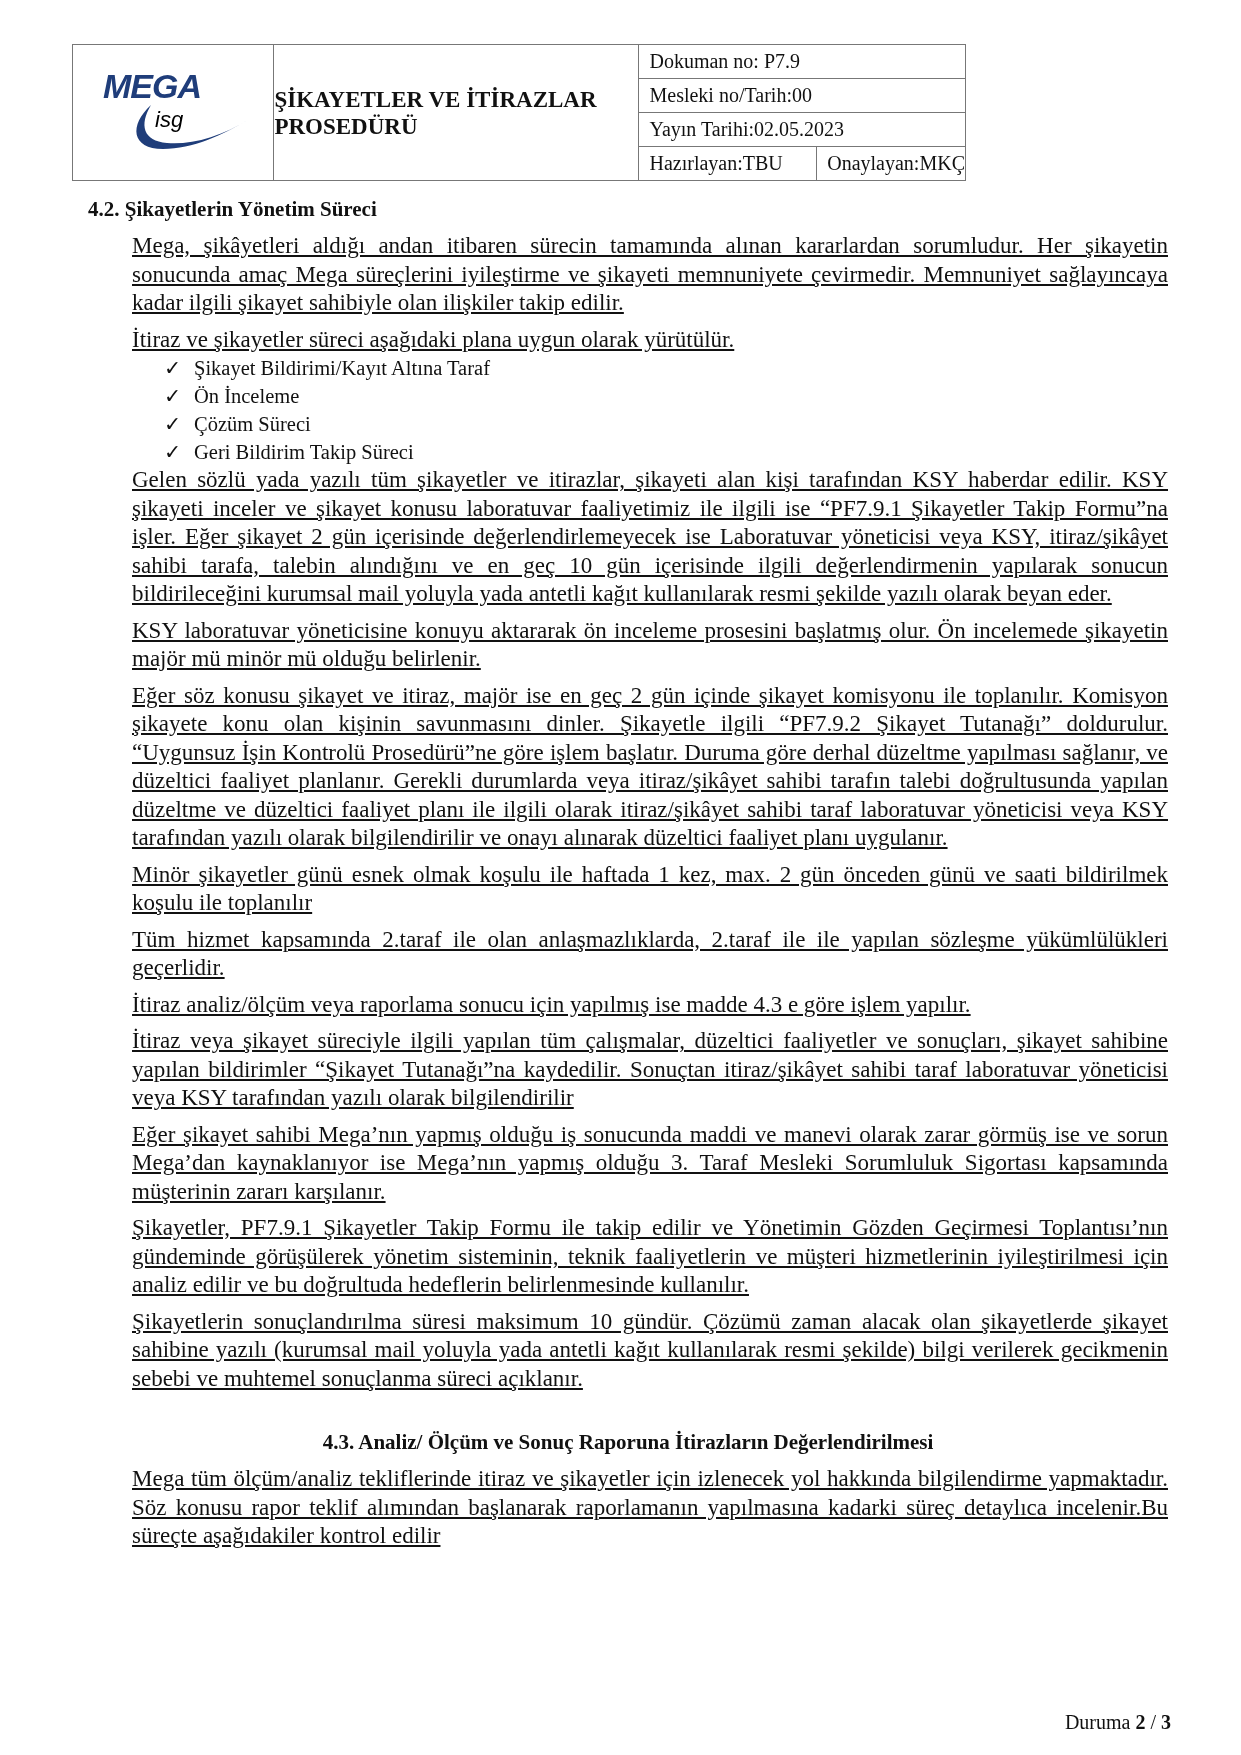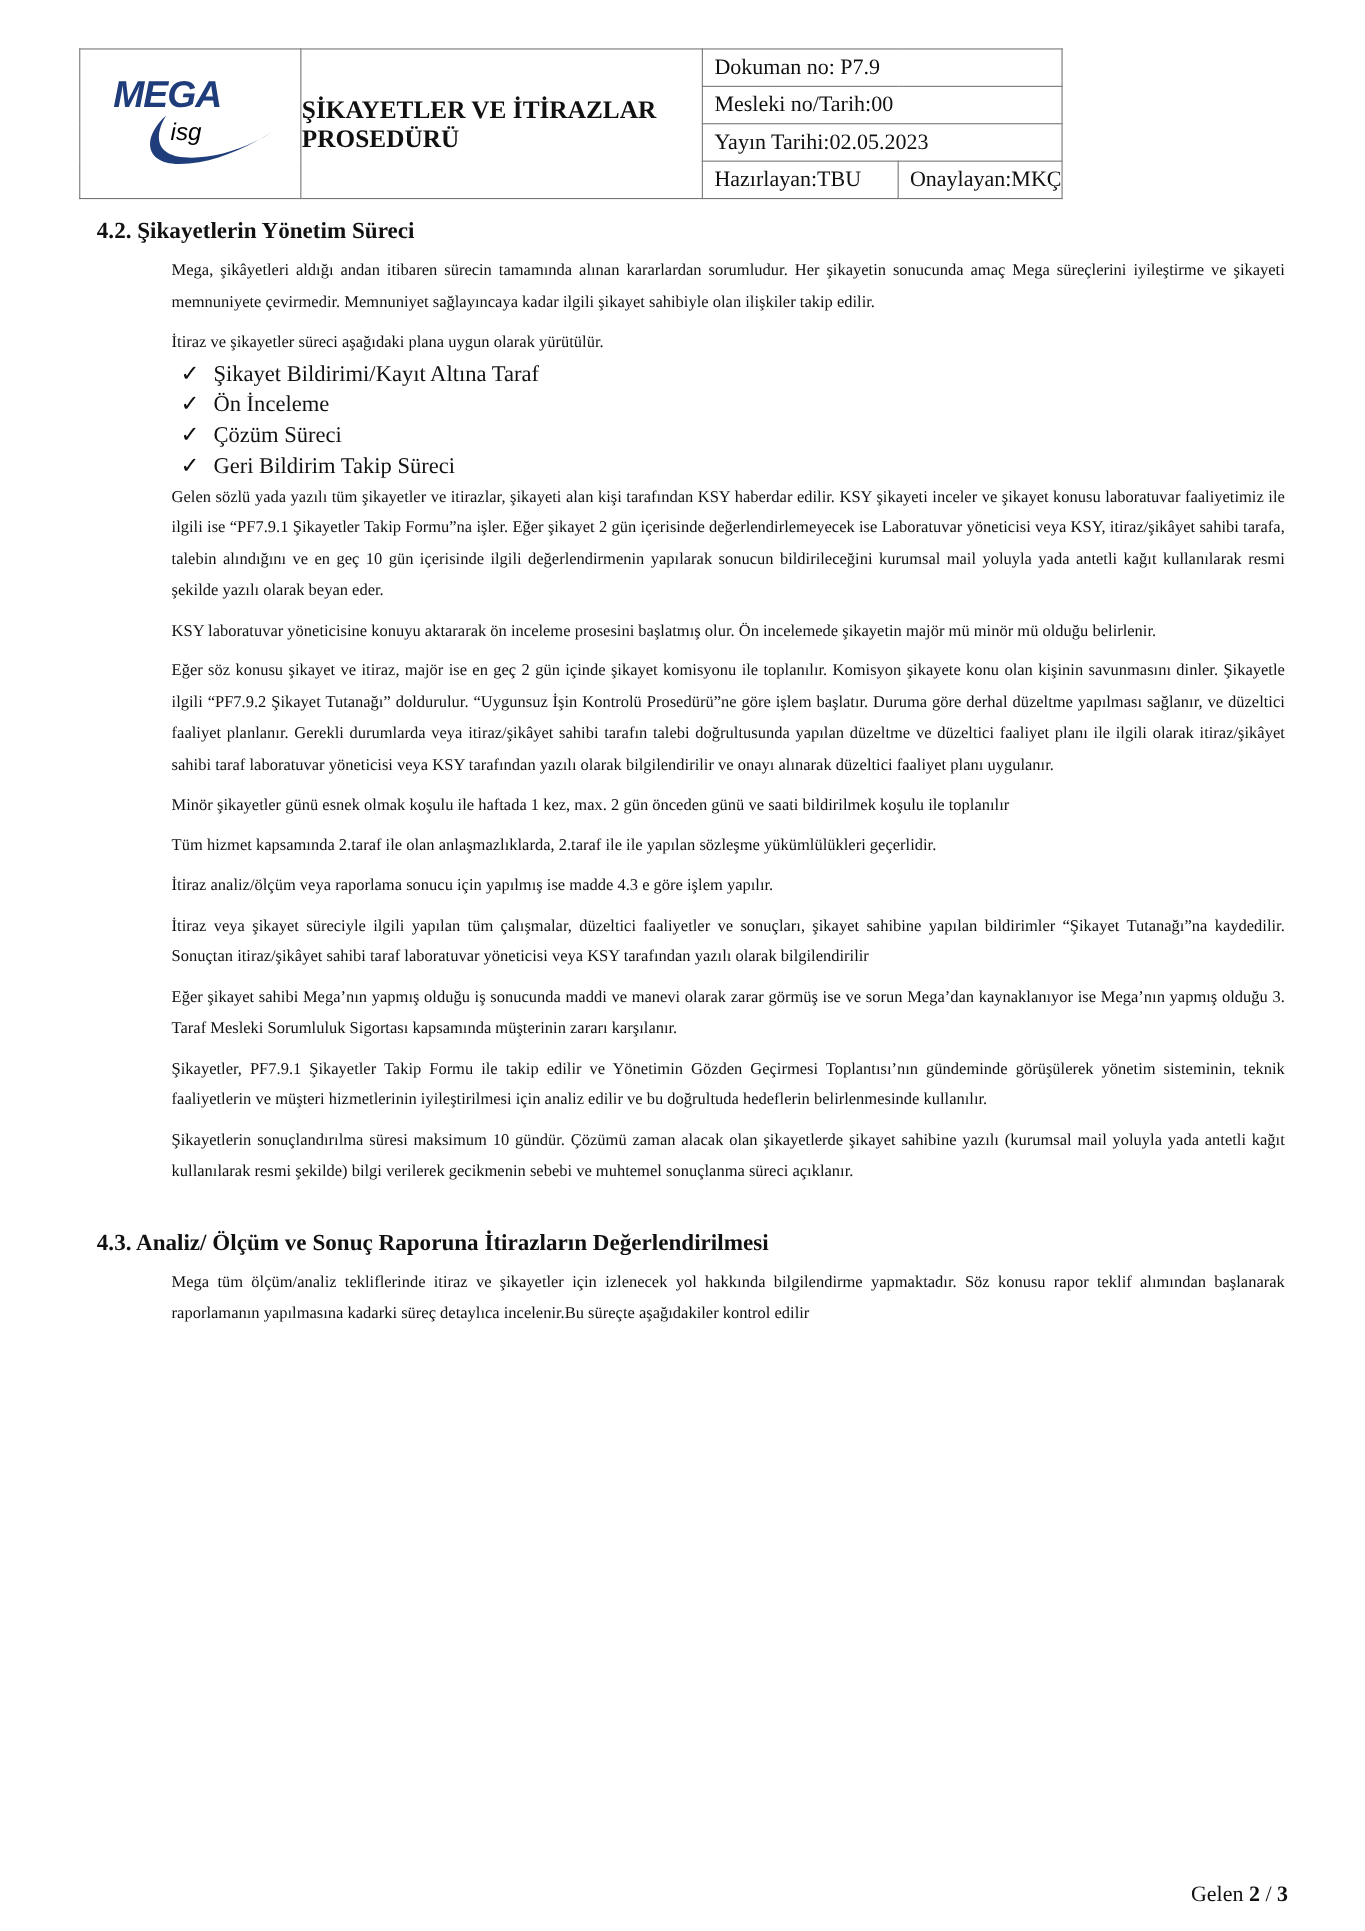--- a/index.html
+++ b/index.html
@@ -17,22 +17,22 @@
     font-weight: bold; font-size: 23px; line-height: 27px; }
   .meta-cell { font-size: 20px; padding-left: 10px !important; height: 33px; }
   .logo { position: absolute; left: 30px; top: 22px; width: 140px; height: 90px; }
   .logo-mega { position: absolute; left: 0; top: 0; font-family: "Liberation Sans", "DejaVu Sans", sans-serif;
     font-weight: bold; font-style: italic; font-size: 34px; color: #1f3d7a; letter-spacing: -1px; }
   .logo-isg { position: absolute; left: 52px; top: 40px; font-family: "Liberation Sans", "DejaVu Sans", sans-serif;
     font-style: italic; font-size: 22px; color: #000000; }
   .logo-swoosh { position: absolute; left: 20px; top: 30px; }
   .content { position: absolute; left: 88px; top: 196px; width: 1080px; }
   h2 { font-size: 21px; font-weight: bold; margin: 0 0 10px 0; line-height: 26px; }
-  h2.sec2 { margin-top: 0; }
-  p { margin: 0 0 8px 68px; font-size: 15px; line-height: 28.5px; text-align: justify; }
+  h2.sec2 { margin-top: 0; text-align: center; }
+  p { margin: 0 0 8px 44px; font-size: 23px; line-height: 28.5px; text-align: justify; text-decoration: underline; }
   p.tight { margin-bottom: 0; }
   ul.checks { list-style: none; margin: 0 0 0 76px; padding: 0; font-size: 20.5px; line-height: 28px; }
   ul.checks li { position: relative; padding-left: 30px; }
   ul.checks li .chk { position: absolute; left: 0; top: 0; }
   .footer { position: absolute; right: 70px; top: 1711px; font-size: 20px; }
   .footer b { font-weight: bold; }
 </style>
 </head>
 <body>
 
@@ -86,17 +86,17 @@
   <p>İtiraz veya şikayet süreciyle ilgili yapılan tüm çalışmalar, düzeltici faaliyetler ve sonuçları, şikayet sahibine yapılan bildirimler “Şikayet Tutanağı”na kaydedilir. Sonuçtan itiraz/şikâyet sahibi taraf laboratuvar yöneticisi veya KSY tarafından yazılı olarak bilgilendirilir</p>
   <p>Eğer şikayet sahibi Mega’nın yapmış olduğu iş sonucunda maddi ve manevi olarak zarar görmüş ise ve sorun Mega’dan kaynaklanıyor ise Mega’nın yapmış olduğu 3. Taraf Mesleki Sorumluluk Sigortası kapsamında müşterinin zararı karşılanır.</p>
   <p>Şikayetler, PF7.9.1 Şikayetler Takip Formu ile takip edilir ve Yönetimin Gözden Geçirmesi Toplantısı’nın gündeminde görüşülerek yönetim sisteminin, teknik faaliyetlerin ve müşteri hizmetlerinin iyileştirilmesi için analiz edilir ve bu doğrultuda hedeflerin belirlenmesinde kullanılır.</p>
   <p style="margin-bottom:36px">Şikayetlerin sonuçlandırılma süresi maksimum 10 gündür. Çözümü zaman alacak olan şikayetlerde şikayet sahibine yazılı (kurumsal mail yoluyla yada antetli kağıt kullanılarak resmi şekilde) bilgi verilerek gecikmenin sebebi ve muhtemel sonuçlanma süreci açıklanır.</p>
 
   <h2 class="sec2">4.3. Analiz/ Ölçüm ve Sonuç Raporuna İtirazların Değerlendirilmesi</h2>
   <p>Mega tüm ölçüm/analiz tekliflerinde itiraz ve şikayetler için izlenecek yol hakkında bilgilendirme yapmaktadır. Söz konusu rapor teklif alımından başlanarak raporlamanın yapılmasına kadarki süreç detaylıca incelenir.Bu süreçte aşağıdakiler kontrol edilir</p>
 </div>
 
 <div class="footer">
-  <span>Gelen</span>
+  <span>Duruma</span>
   <b>2</b>
   <span>/</span>
   <b>3</b>
 </div>
 
 </body></html>

